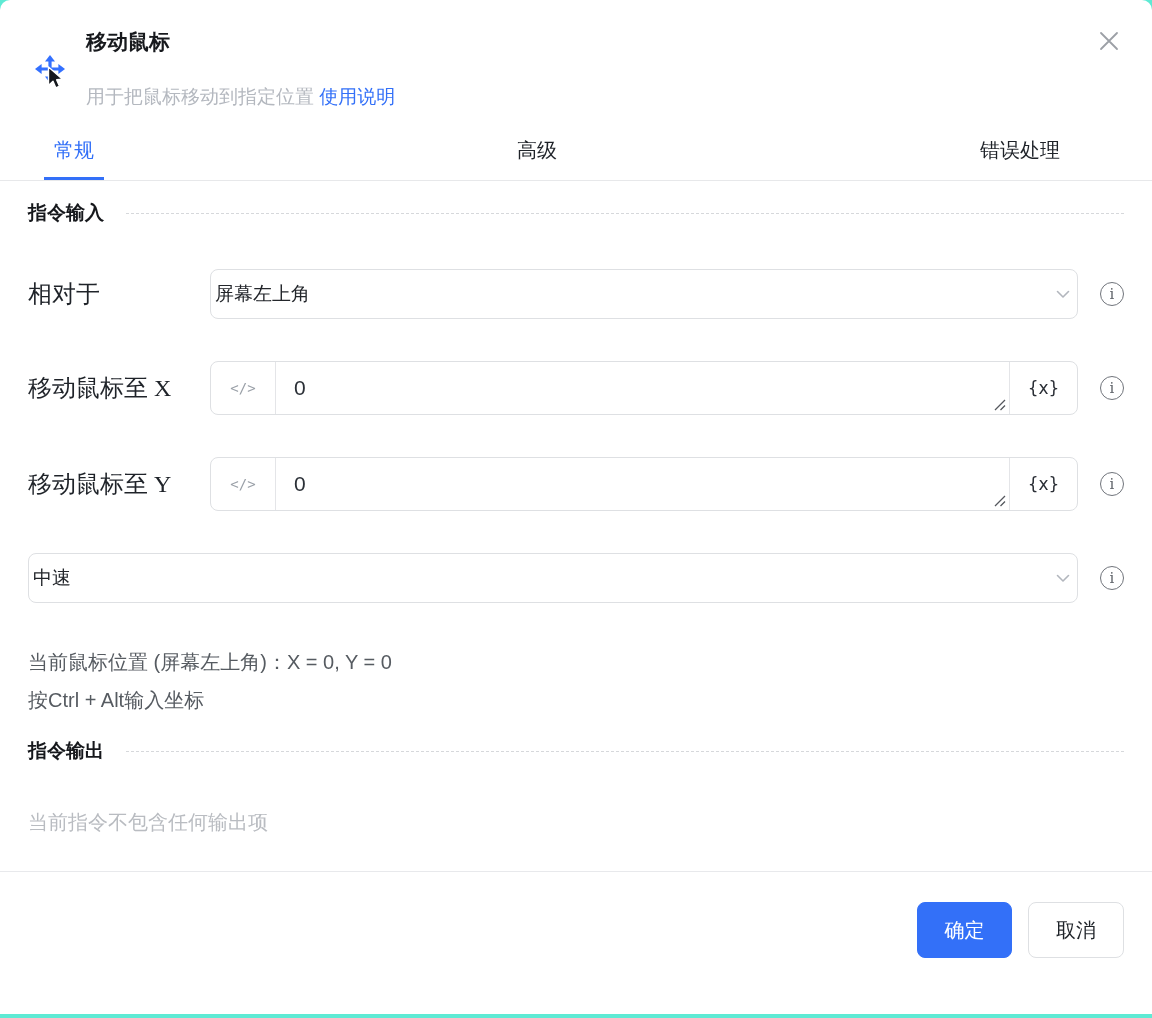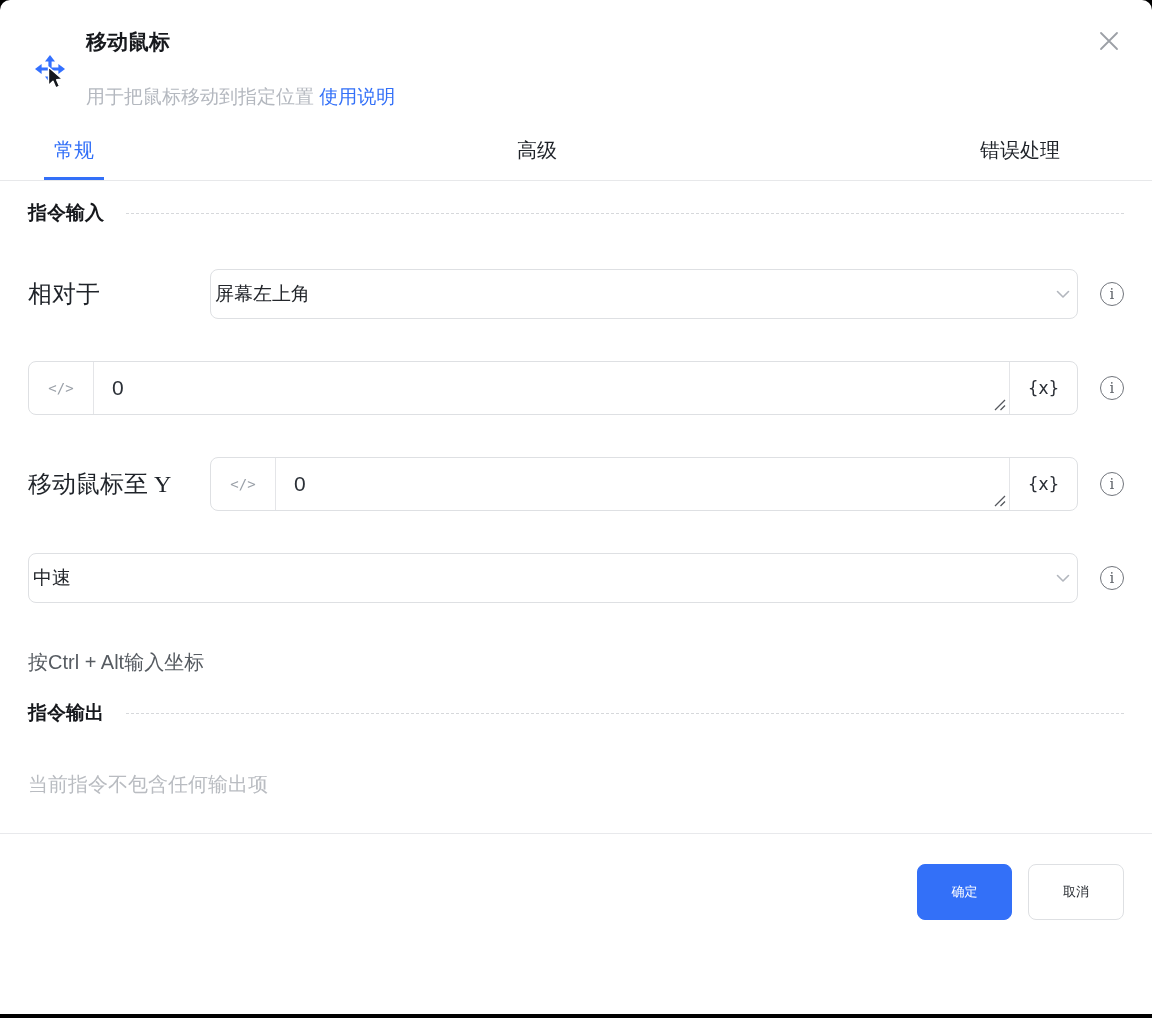--- a/index.html
+++ b/index.html
@@ -1,21 +1,21 @@
 <!DOCTYPE html>
 <html><head>
 <meta charset="utf-8">
 <style>
   html,body{margin:0;padding:0;}
   body{
     font-family:"Liberation Sans","DejaVu Sans",sans-serif;
     background:#383944;
     width:1152px;height:1018px;overflow:hidden;
   }
-  .backdrop{width:1152px;height:1018px;background:#000000;}
+  .backdrop{width:1152px;height:1018px;background:#5eead4;}
   .dialog{
     position:relative;width:1152px;height:1014px;background:#ffffff;
     border-radius:10px 10px 0 0;overflow:hidden;box-sizing:border-box;
   }
   
   .header{display:flex;align-items:flex-start;padding:28px 28px 0 34px;}
   .hicon{width:32px;height:36px;margin-top:26px;margin-right:20px;flex:0 0 auto;}
   .htext{flex:1;}
   .title{font-size:21px;font-weight:700;color:#17191d;line-height:28px;}
   .subtitle{margin-top:28px;font-size:19px;color:#b4b8bf;line-height:26px;}
@@ -69,21 +69,21 @@
   }
   
   .hints{margin-top:40px;font-size:20px;color:#565b61;line-height:38px;}
   .empty-out{margin-top:44px;text-align:left;font-size:20px;color:#b9bcc1;}
   
   .footer{
     margin-top:35px;border-top:1px solid #e8e9ec;padding:30px 28px 27px 28px;
     display:flex;justify-content:flex-end;align-items:center;gap:16px;
   }
   .btn{
-    height:56px;min-width:96px;padding:0 26px;border-radius:8px;font-size:13px;cursor:pointer;
+    height:56px;min-width:96px;padding:0 26px;border-radius:8px;font-size:20px;cursor:pointer;
     font-family:inherit;background:#fff;border:1px solid #dee0e3;color:#1f2329;
   }
   .btn.primary{background:#3370f8;border-color:#3370f8;color:#ffffff;min-width:95px;}
 </style>
 </head>
 <body>
 
 <div class="backdrop">
   <div class="dialog">
 
@@ -134,20 +134,21 @@
         <div class="select">
           <span class="sval">屏幕左上角</span>
           <svg width="20" height="20" viewBox="0 0 20 20">
               <path d="M4.5 7.5 L10 13 L15.5 7.5" stroke="#b2b6bd" stroke-width="1.6" fill="none" stroke-linecap="round" stroke-linejoin="round"></path>
             </svg>
         </div>
         <span class="info">i</span>
       </div>
 
       <div class="frow">
+        <div class="flabel">移动鼠标至 X</div>
         <div class="tgroup">
           <span class="prefix">&lt;/&gt;</span>
           <div class="tval">
             <span>0</span>
             <svg class="grip" width="13" height="13" viewBox="0 0 13 13">
                 <path d="M2 12 L12 2 M7.5 12 L12 7.5" stroke="#55585e" stroke-width="1.3" fill="none"></path>
               </svg>
           </div>
           <span class="suffix">{x}</span>
         </div>
@@ -173,20 +174,21 @@
         <div class="select">
           <span class="sval">中速</span>
           <svg width="20" height="20" viewBox="0 0 20 20">
               <path d="M4.5 7.5 L10 13 L15.5 7.5" stroke="#b2b6bd" stroke-width="1.6" fill="none" stroke-linecap="round" stroke-linejoin="round"></path>
             </svg>
         </div>
         <span class="info">i</span>
       </div>
 
       <div class="hints">
+        <div>当前鼠标位置 (屏幕左上角)：X = 0, Y = 0</div>
         <div>按Ctrl + Alt输入坐标</div>
       </div>
 
       <div class="section">
         <span class="stitle">指令输出</span>
         <span class="dash"></span>
       </div>
 
       <div class="empty-out">当前指令不包含任何输出项</div>
 

